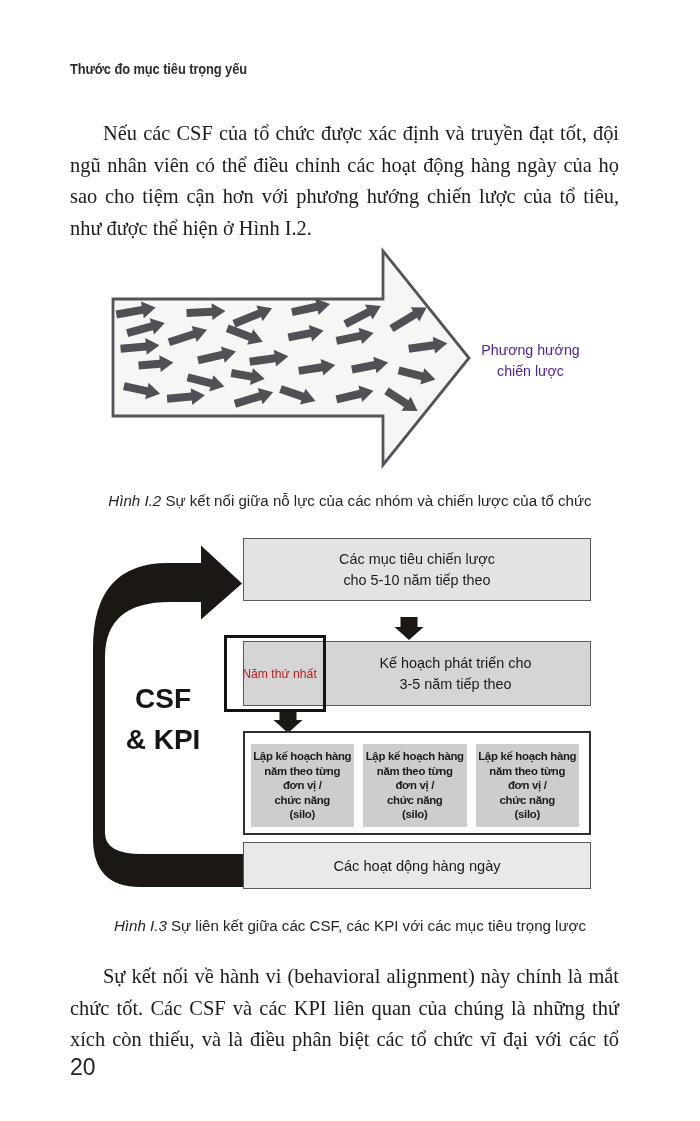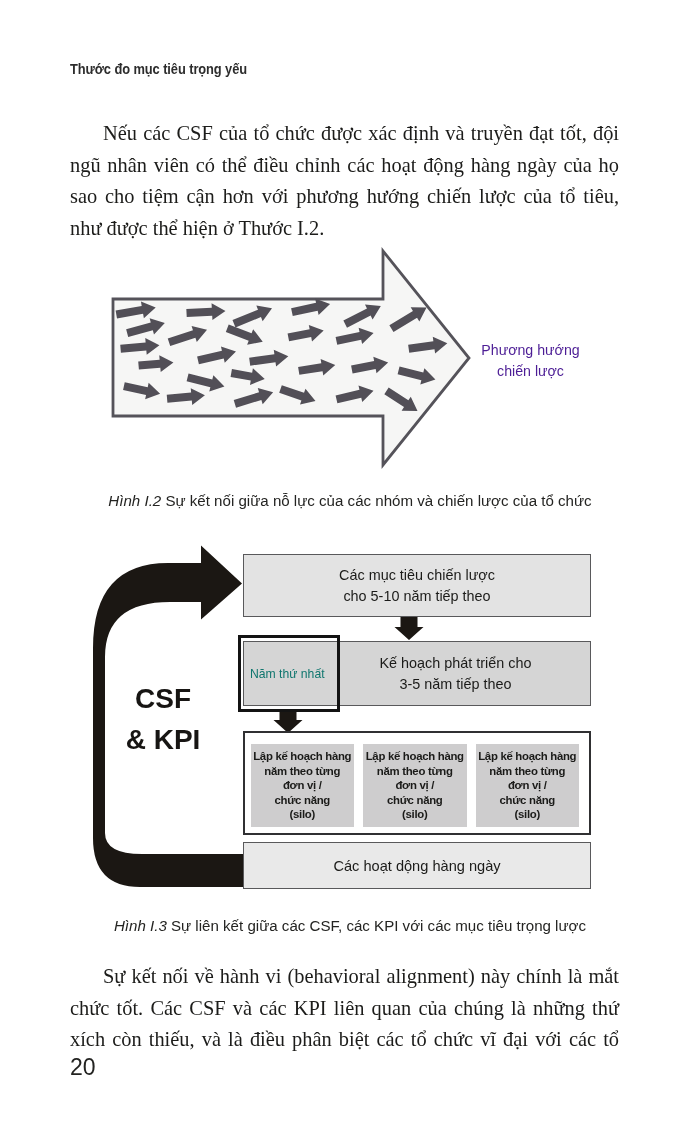--- a/index.html
+++ b/index.html
@@ -28,27 +28,27 @@
   .caption{left:0;width:700px;text-align:center;font-size:15.1px;color:#242422;}
   .caption .cap-prefix{font-style:italic;}
   #caption-figure-2{top:492px;}
   #caption-figure-3{top:917px;}
 
   
   #figure-csf-diagram{left:85px;top:535px;}
   .dbox{position:absolute;box-sizing:border-box;border:1px solid #59595b;
     display:flex;flex-direction:column;align-items:center;justify-content:center;
     text-align:center;color:#1b1b19;}
-  #box-strategic{left:243px;top:554px;width:348px;height:63px;background:#e3e3e3;
+  #box-strategic{left:243px;top:538px;width:348px;height:63px;background:#e3e3e3;
     font-size:14.4px;line-height:20.5px;}
   #box-development{left:243px;top:641px;width:348px;height:65px;background:#d5d5d5;
     font-size:14.4px;line-height:20.5px;padding-left:77px;}
-  #box-first-year{left:238px;top:635px;width:102px;height:77px;border:3px solid #131313;
-    background:transparent;z-index:3;display:flex;align-items:center;
-    text-align:center;font-size:12.2px;color:#0f766e;box-sizing:border-box;padding-left:9px;}
+  #box-first-year{left:224px;top:635px;width:102px;height:77px;border:3px solid #131313;
+    background:transparent;z-index:3;display:flex;align-items:center;justify-content:center;
+    text-align:center;font-size:12.2px;color:#b91c1c;box-sizing:border-box;padding-left:9px;}
   #silo-container{left:243px;top:731px;width:348px;height:104px;background:#ffffff;
     border:2px solid #303032;box-sizing:border-box;z-index:2;}
   .silo-box{position:absolute;top:11px;width:103.5px;height:83px;background:#cecdce;
     box-sizing:border-box;display:flex;flex-direction:column;
     align-items:center;justify-content:center;text-align:center;white-space:nowrap;
     font-size:11.4px;line-height:14.4px;color:#1b1b19;font-weight:bold;letter-spacing:-0.3px;}
   #silo-box-1{left:5.5px;} #silo-box-2{left:118px;} #silo-box-3{left:230.5px;}
   #box-daily{left:243px;top:842px;width:348px;height:47px;background:#e9e9e9;
     font-size:14.6px;}
   #csf-kpi-label{left:103px;top:678px;width:120px;text-align:center;z-index:2;
@@ -60,21 +60,21 @@
 <body>
 
 <div id="page">
 
   <div class="abs" id="running-header">Thước đo mục tiêu trọng yếu</div>
 
   <div class="abs para" id="paragraph-1">
     <div class="ln first">Nếu các CSF của tổ chức được xác định và truyền đạt tốt, đội</div>
     <div class="ln">ngũ nhân viên có thể điều chỉnh các hoạt động hàng ngày của họ</div>
     <div class="ln">sao cho tiệm cận hơn với phương hướng chiến lược của tổ tiêu,</div>
-    <div class="ln last">như được thể hiện ở Thước I.2.</div>
+    <div class="ln last">như được thể hiện ở Hình I.2.</div>
   </div>
 
   <svg class="abs" id="figure-strategy-arrow" width="385" height="235" viewBox="95 240 385 235">
     <path id="big-arrow-outline" d="M 113 299 L 383 299 L 383 251 L 469 358 L 383 465 L 383 416 L 113 416 Z" fill="#f6f6f5" stroke="#55535a" stroke-width="2.8"></path>
     <g id="small-arrows-group">
         <path d="M -20 -4 L 6.5 -4 L 6.5 -8.4 L 20 0 L 6.5 8.4 L 6.5 4 L -20 4 Z" transform="translate(136 311) rotate(-10)" fill="#524f57"></path>
         <path d="M -19.5 -4 L 6 -4 L 6 -8.4 L 19.5 0 L 6 8.4 L 6 4 L -19.5 4 Z" transform="translate(206 312) rotate(-3)" fill="#524f57"></path>
         <path d="M -20.5 -4 L 7 -4 L 7 -8.4 L 20.5 0 L 7 8.4 L 7 4 L -20.5 4 Z" transform="translate(253 316) rotate(-22)" fill="#524f57"></path>
         <path d="M -19.5 -4 L 6 -4 L 6 -8.4 L 19.5 0 L 6 8.4 L 6 4 L -19.5 4 Z" transform="translate(311 308) rotate(-12)" fill="#524f57"></path>
         <path d="M -20 -4 L 6.5 -4 L 6.5 -8.4 L 20 0 L 6.5 8.4 L 6.5 4 L -20 4 Z" transform="translate(363 315) rotate(-27)" fill="#524f57"></path>

